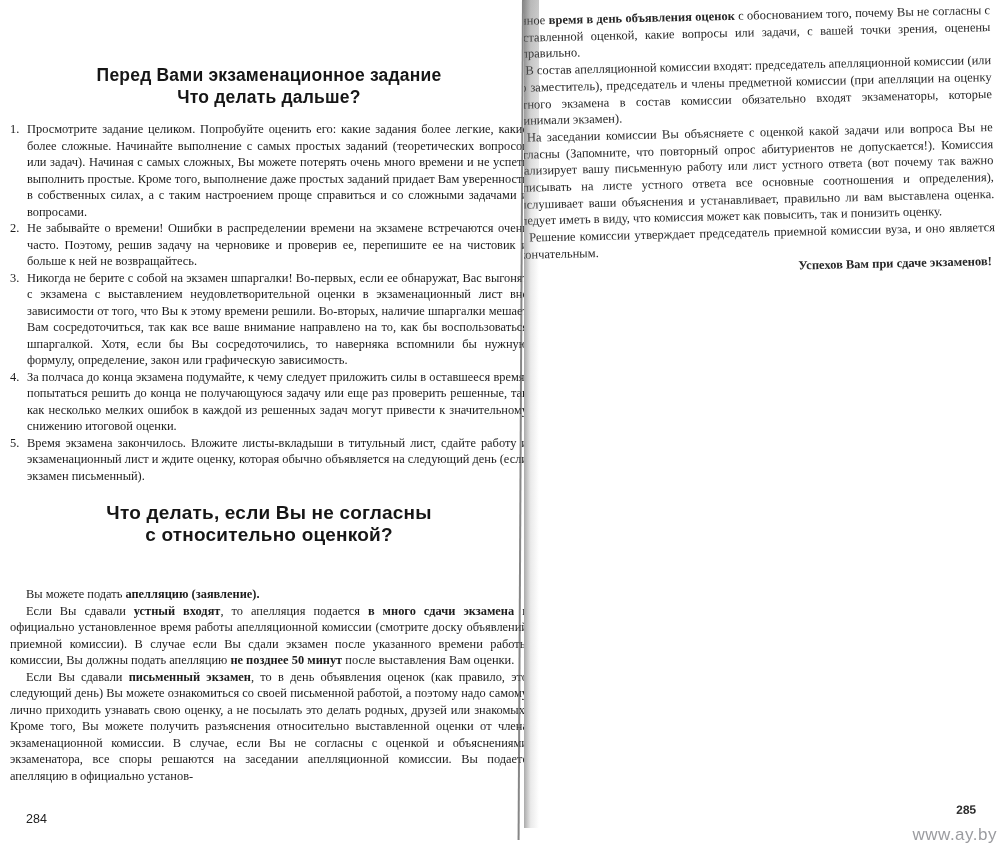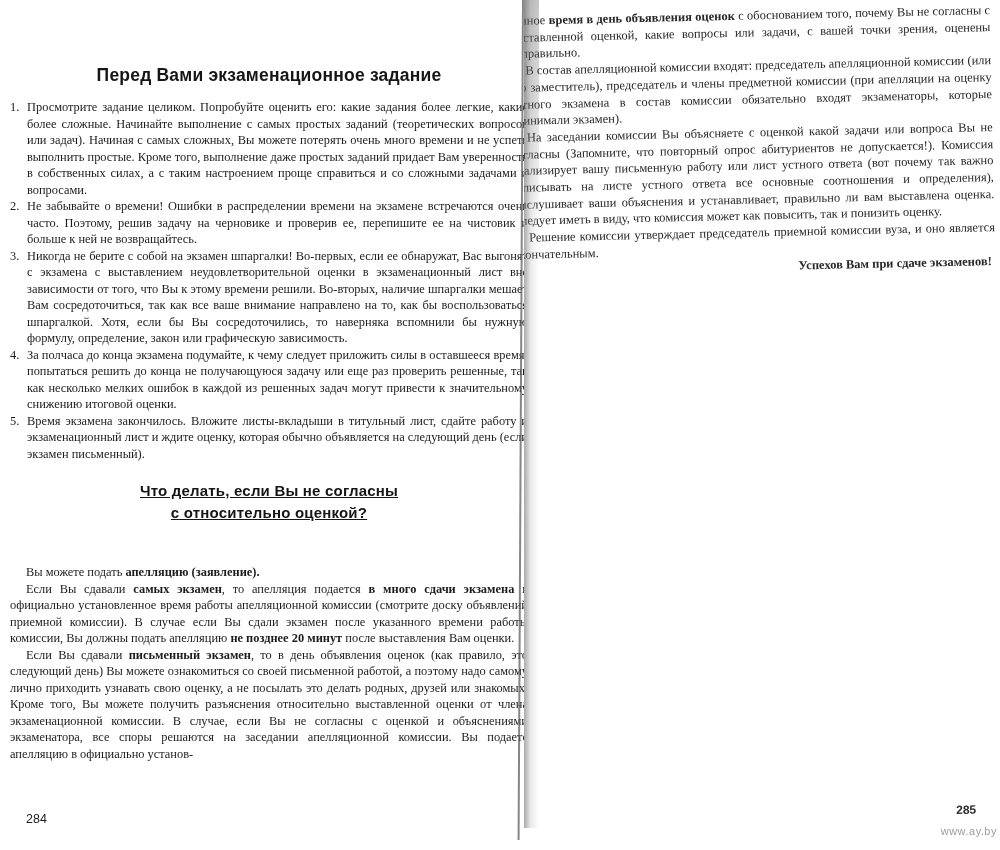--- a/index.html
+++ b/index.html
@@ -13,21 +13,21 @@
   }
 
   
   .left-page { position:absolute; left:10px; top:0; width:518px; height:840px; }
 
   .h-sans {
     font-family:"Liberation Sans", sans-serif; font-weight:bold;
     text-align:center; color:#161616; letter-spacing:0.2px;
   }
   .h1 { margin:64px 0 0 0; font-size:17.5px; line-height:22px; }
-  .h2 { margin:18px 0 10px 0; font-size:15px; line-height:22px;text-decoration:underline; }
+  .h2 { margin:18px 0 10px 0; font-size:19px; line-height:22px; }
   .h-line { display:block; }
 
   .bodytext { font-size:12.4px; line-height:16.5px; text-align:justify;margin-top:40px; }
 
   .steps { margin:13px 0 0 0; padding:0; list-style:none; }
   .steps li { position:relative; padding-left:17px; }
   .li-num { position:absolute; left:0; top:0; }
 
   .paras p { margin:0; }
   .paras p.ind { text-indent:16px; }
@@ -67,49 +67,50 @@
   .signoff { margin-top:32px; text-align:right; font-weight:bold; padding-right:4px; }
   .pageno-right {
     position:absolute; left:388px; top:799px; width:62px; text-align:right;
     font-family:"Liberation Sans", sans-serif; font-weight:bold;
     font-size:12px; color:#2c2c2c;
   }
 
   .watermark {
     position:absolute; right:3px; top:825px;
     font-family:"Liberation Sans", sans-serif;
-    font-size:11px; color:#9b9ca0; letter-spacing:0.5px;
+    font-size:17px; color:#9b9ca0; letter-spacing:0.5px;
   }
 </style>
 </head>
 <body>
 
 <div class="scan">
 
   <div class="left-page">
     <h1 class="h-sans h1">
       <span class="h-line">Перед Вами экзаменационное задание</span>
+      <span class="h-line">Что делать дальше?</span>
     </h1>
 
     <ol class="steps bodytext">
         <li><span class="li-num">1.</span><span>Просмотрите задание целиком. Попробуйте оценить его: какие задания более легкие, какие более сложные. Начинайте выполнение с самых простых заданий (теоретических вопросов или задач). Начиная с самых сложных, Вы можете потерять очень много времени и не успеть выполнить простые. Кроме того, выполнение даже простых заданий придает Вам уверенность в собственных силах, а с таким настроением проще справиться и со сложными задачами и вопросами.</span></li>
         <li><span class="li-num">2.</span><span>Не забывайте о времени! Ошибки в распределении времени на экзамене встречаются очень часто. Поэтому, решив задачу на черновике и проверив ее, перепишите ее на чистовик и больше к ней не возвращайтесь.</span></li>
         <li><span class="li-num">3.</span><span>Никогда не берите с собой на экзамен шпаргалки! Во-первых, если ее обнаружат, Вас выгонят с экзамена с выставлением неудовлетворительной оценки в экзаменационный лист вне зависимости от того, что Вы к этому времени решили. Во-вторых, наличие шпаргалки мешает Вам сосредоточиться, так как все ваше внимание направлено на то, как бы воспользоваться шпаргалкой. Хотя, если бы Вы сосредоточились, то наверняка вспомнили бы нужную формулу, определение, закон или графическую зависимость.</span></li>
         <li><span class="li-num">4.</span><span>За полчаса до конца экзамена подумайте, к чему следует приложить силы в оставшееся время: попытаться решить до конца не получающуюся задачу или еще раз проверить решенные, так как несколько мелких ошибок в каждой из решенных задач могут привести к значительному снижению итоговой оценки.</span></li>
         <li><span class="li-num">5.</span><span>Время экзамена закончилось. Вложите листы-вкладыши в титульный лист, сдайте работу и экзаменационный лист и ждите оценку, которая обычно объявляется на следующий день (если экзамен письменный).</span></li>
       </ol>
 
     <h2 class="h-sans h2">
       <span class="h-line">Что делать, если Вы не согласны</span>
       <span class="h-line">с относительно оценкой?</span>
     </h2>
 
     <div class="paras bodytext">
         <p class="ind">Вы можете подать <b>апелляцию (заявление).</b></p>
-        <p class="ind">Если Вы сдавали <b>самых экзамен</b>, то апелляция подается <b>в много сдачи экзамена</b> в официально установленное время работы апелляционной комиссии (смотрите доску объявлений приемной комиссии). В случае если Вы сдали экзамен после указанного времени работы комиссии, Вы должны подать апелляцию <b>не позднее 20 минут</b> после выставления Вам оценки.</p>
+        <p class="ind">Если Вы сдавали <b>устный входят</b>, то апелляция подается <b>в много сдачи экзамена</b> в официально установленное время работы апелляционной комиссии (смотрите доску объявлений приемной комиссии). В случае если Вы сдали экзамен после указанного времени работы комиссии, Вы должны подать апелляцию <b>не позднее 50 минут</b> после выставления Вам оценки.</p>
         <p class="ind">Если Вы сдавали <b>письменный экзамен</b>, то в день объявления оценок (как правило, это следующий день) Вы можете ознакомиться со своей письменной работой, а поэтому надо самому лично приходить узнавать свою оценку, а не посылать это делать родных, друзей или знакомых. Кроме того, Вы можете получить разъяснения относительно выставленной оценки от члена экзаменационной комиссии. В случае, если Вы не согласны с оценкой и объяснениями экзаменатора, все споры решаются на заседании апелляционной комиссии. Вы подаете апелляцию в официально установ-</p>
       </div>
 
     <div class="pageno-left">284</div>
   </div>
 
   <div class="spine-line"></div>
 
   <div class="right-page">
     <div class="gutter-shade"></div>

